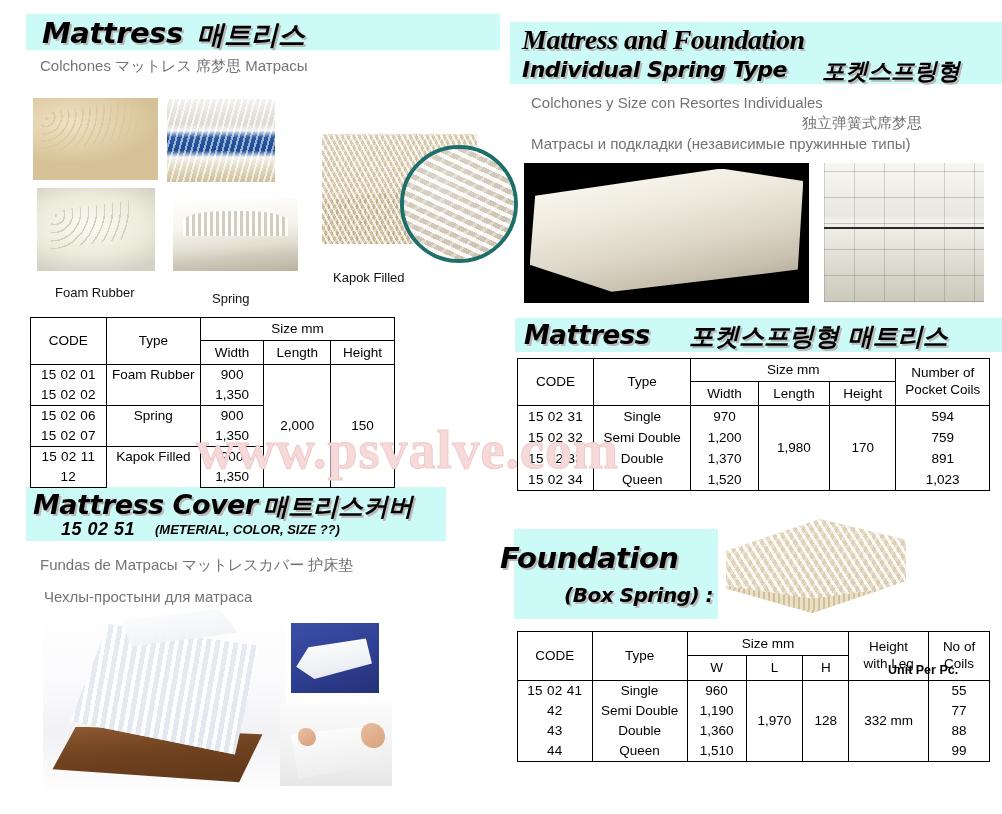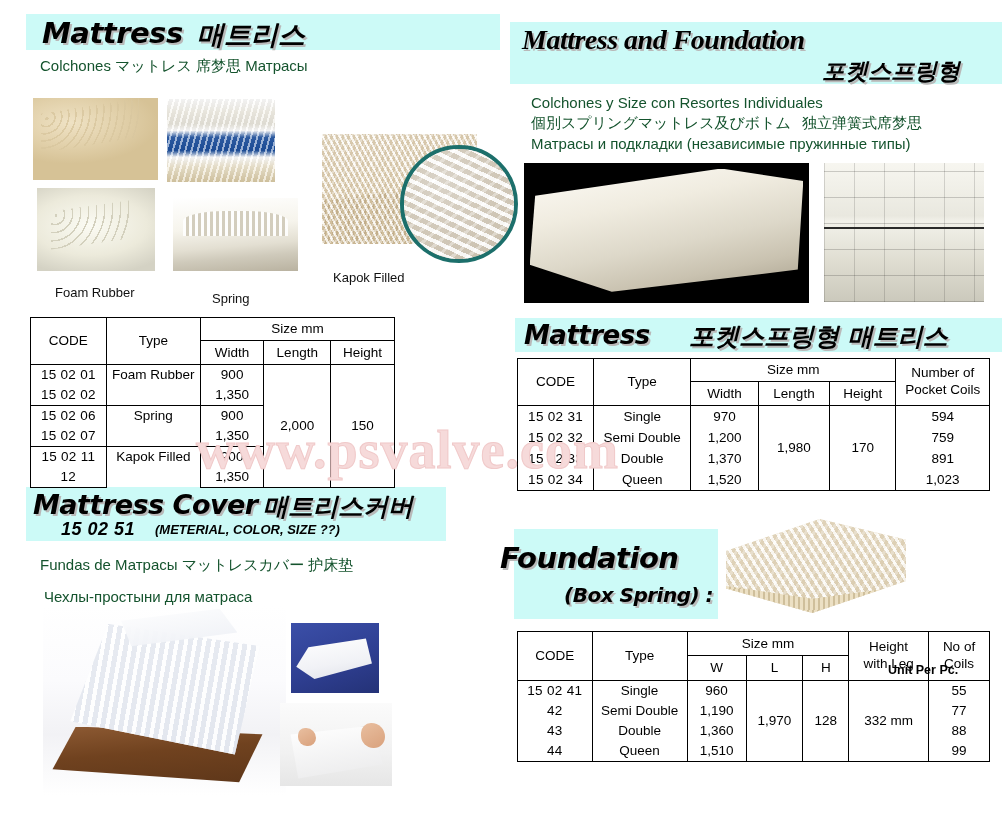--- a/index.html
+++ b/index.html
@@ -25,21 +25,21 @@
   .ttl{
     font-style:italic;font-weight:700;
     font-family:"DejaVu Sans","Liberation Sans",sans-serif;
     color:#000;text-shadow:2px 2px 0 #b9b9b9;
     white-space:nowrap;
   }
   .ttl-en{letter-spacing:-0.5px;}
   .ttl-kr{font-weight:700;font-style:italic;}
 
   .subline{
-    position:absolute;font-size:15px;color:#14532d;white-space:nowrap;z-index:6;
+    position:absolute;font-size:15px;color:#737373;white-space:nowrap;z-index:6;
     font-family:"Liberation Sans","DejaVu Sans",sans-serif;
   }
 
   
   .photo{position:absolute;overflow:hidden;z-index:8;}
   .cap{
     position:absolute;font-size:13px;color:#111;z-index:9;white-space:nowrap;
     font-family:"Liberation Sans","DejaVu Sans",sans-serif;
   }
 
@@ -289,24 +289,24 @@
       <div class="cov-flap"></div>
   </div>
   <div class="photo ph-coverblue" style="left:291px;top:623px;width:88px;height:70px;"></div>
   <div class="photo ph-coverhand" style="left:280px;top:703px;width:112px;height:83px;">
       <div class="hand" style="right:6%;top:24%;width:22%;height:30%;"></div>
       <div class="hand" style="left:16%;top:30%;width:16%;height:22%;"></div>
   </div>
 
   <div class="band" style="left:510px;top:22px;width:492px;height:62px;"></div>
   <div class="ttl ttl-en" style="position:absolute;left:522px;top:24px;font-size:28px;z-index:6;font-family:Liberation Serif, serif;">Mattress and Foundation</div>
+  <div class="ttl ttl-en" style="position:absolute;left:522px;top:57px;font-size:22px;z-index:6;">Individual Spring Type</div>
   <div class="ttl ttl-kr" style="position:absolute;left:822px;top:56px;font-size:23px;z-index:6;">포켓스프링형</div>
 
   <div class="subline" style="left:531px;top:94px;font-size:15px;">Colchones y Size con Resortes Individuales</div>
-  <div class="subline" style="left:531px;top:114px;font-size:15px;">個別スプリングマットレス及びボトム</div>
   <div class="subline" style="left:802px;top:114px;font-size:15px;">独立弹簧式席梦思</div>
   <div class="subline" style="left:531px;top:135px;font-size:15px;">Матрасы и подкладки (независимые пружинные типы)</div>
 
   <div class="photo ph-pocketcut" style="left:524px;top:163px;width:285px;height:140px;"></div>
   <div class="photo ph-pocketcoils" style="left:824px;top:163px;width:160px;height:139px;"></div>
 
   <div class="band" style="left:515px;top:318px;width:487px;height:34px;"></div>
   <div class="ttl ttl-en" style="position:absolute;left:524px;top:320px;font-size:26px;z-index:6;">Mattress</div>
   <div class="ttl ttl-kr" style="position:absolute;left:689px;top:320px;font-size:25px;z-index:6;">포켓스프링형 매트리스</div>
 

